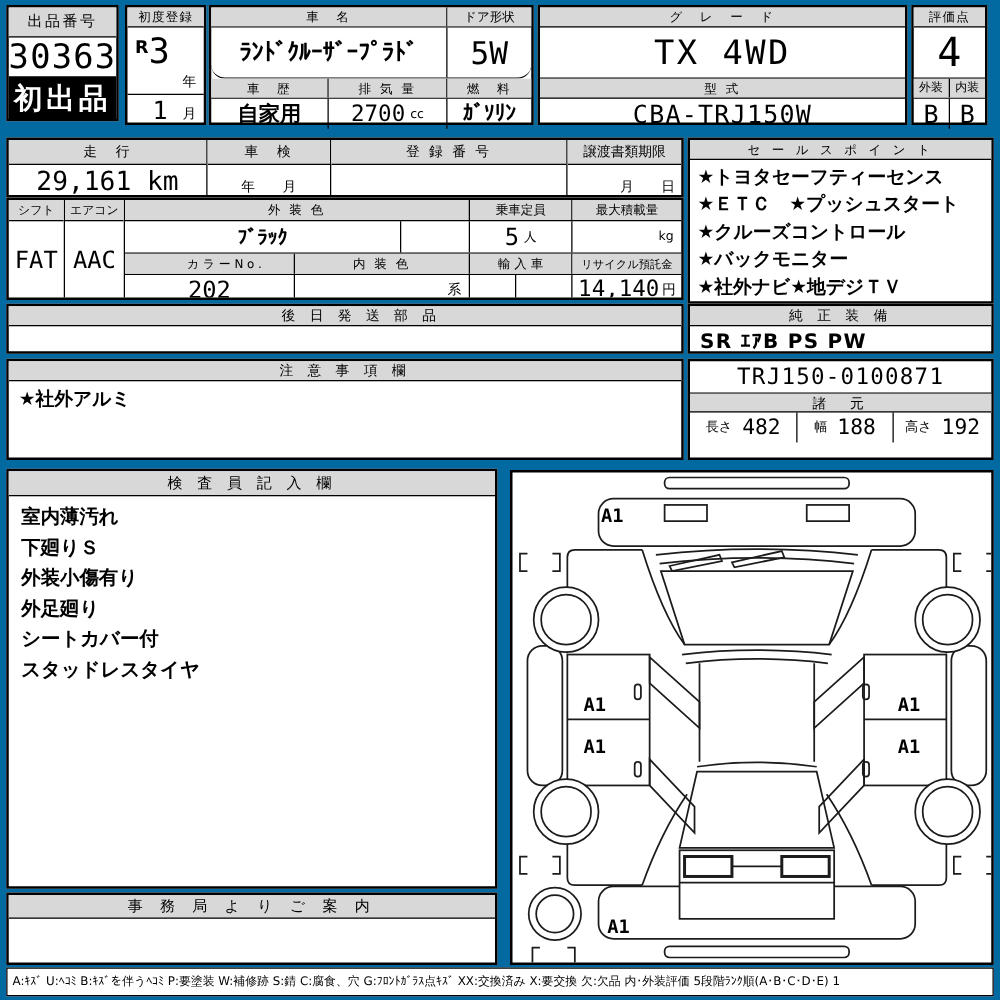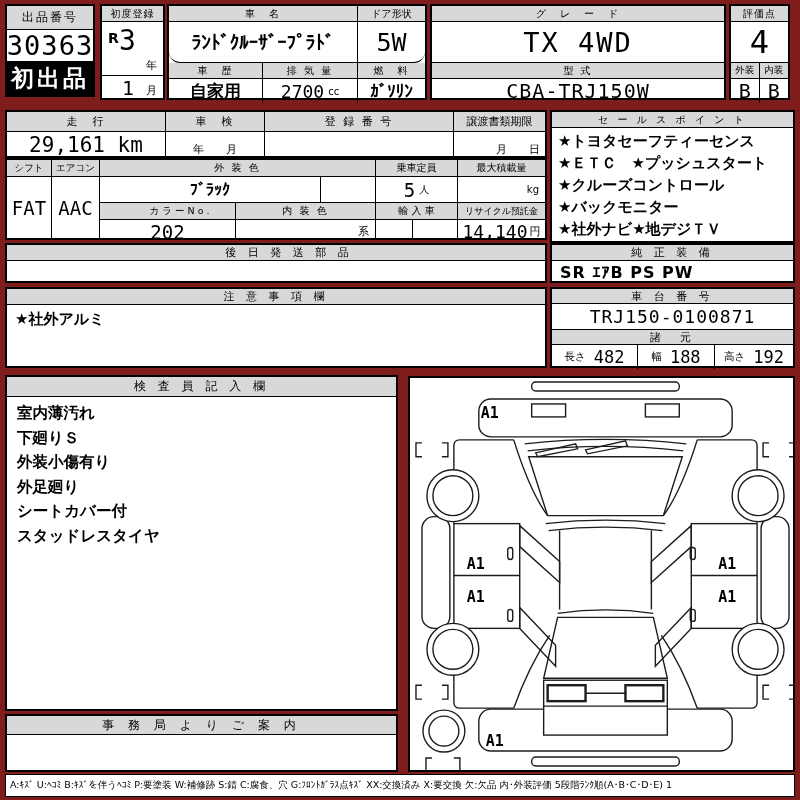--- a/index.html
+++ b/index.html
@@ -1,16 +1,16 @@
 <!DOCTYPE html>
 <html><head>
 <meta charset="utf-8">
 <style>
   html,body{margin:0;padding:0;background:#fff;}
-  #sheet{position:relative;width:800px;height:800px;background:#7f1d1d;
+  #sheet{position:relative;width:800px;height:800px;background:#0369a1;
          font-family:"DejaVu Sans",sans-serif;color:#000;overflow:hidden;}
   .box{position:absolute;box-sizing:border-box;border:2px solid #000;background:#fff;}
   .row{display:flex;}
   .c{box-sizing:border-box;overflow:hidden;}
   .hdr{background:#d8d8d8;display:flex;align-items:center;justify-content:center;
        font-size:11px;letter-spacing:2px;white-space:nowrap;}
   .v{display:flex;align-items:center;justify-content:center;white-space:nowrap;}
   .brd-r{border-right:1px solid #000;}
   .brd-b{border-bottom:1px solid #000;}
   .num{font-family:"DejaVu Sans Mono",monospace;}
@@ -177,21 +177,20 @@
       <div>★社外ナビ★地デジＴＶ</div>
     </div>
   </div>
 
   <div class="box" style="left:550px;top:243px;width:245px;height:40px;">
     <div class="hdr brd-b" style="height:15px;letter-spacing:4px;">純 正 装 備</div>
     <div class="v" style="height:22px;justify-content:flex-start;padding-left:8px;font-size:16px;font-weight:600;letter-spacing:1px;">SR ｴｱB PS PW</div>
   </div>
 
   <div class="box" style="left:550px;top:287px;width:245px;height:81px;">
-    <div class="hdr brd-b" style="height:14px;letter-spacing:4px;">車 台 番 号</div>
     <div class="v num brd-b" style="height:25px;font-size:18px;letter-spacing:1px;">TRJ150-0100871</div>
     <div class="hdr brd-b" style="height:14px;letter-spacing:4px;">諸　元</div>
     <div class="row" style="height:24px;">
       <div class="v brd-r c" style="width:86px;">
         <span style="font-size:10.5px;margin-right:8px;">長さ</span>
         <span class="num" style="font-size:17px;">482</span>
       </div>
       <div class="v brd-r c" style="width:77px;">
         <span style="font-size:10.5px;margin-right:8px;">幅</span>
         <span class="num" style="font-size:17px;">188</span>

